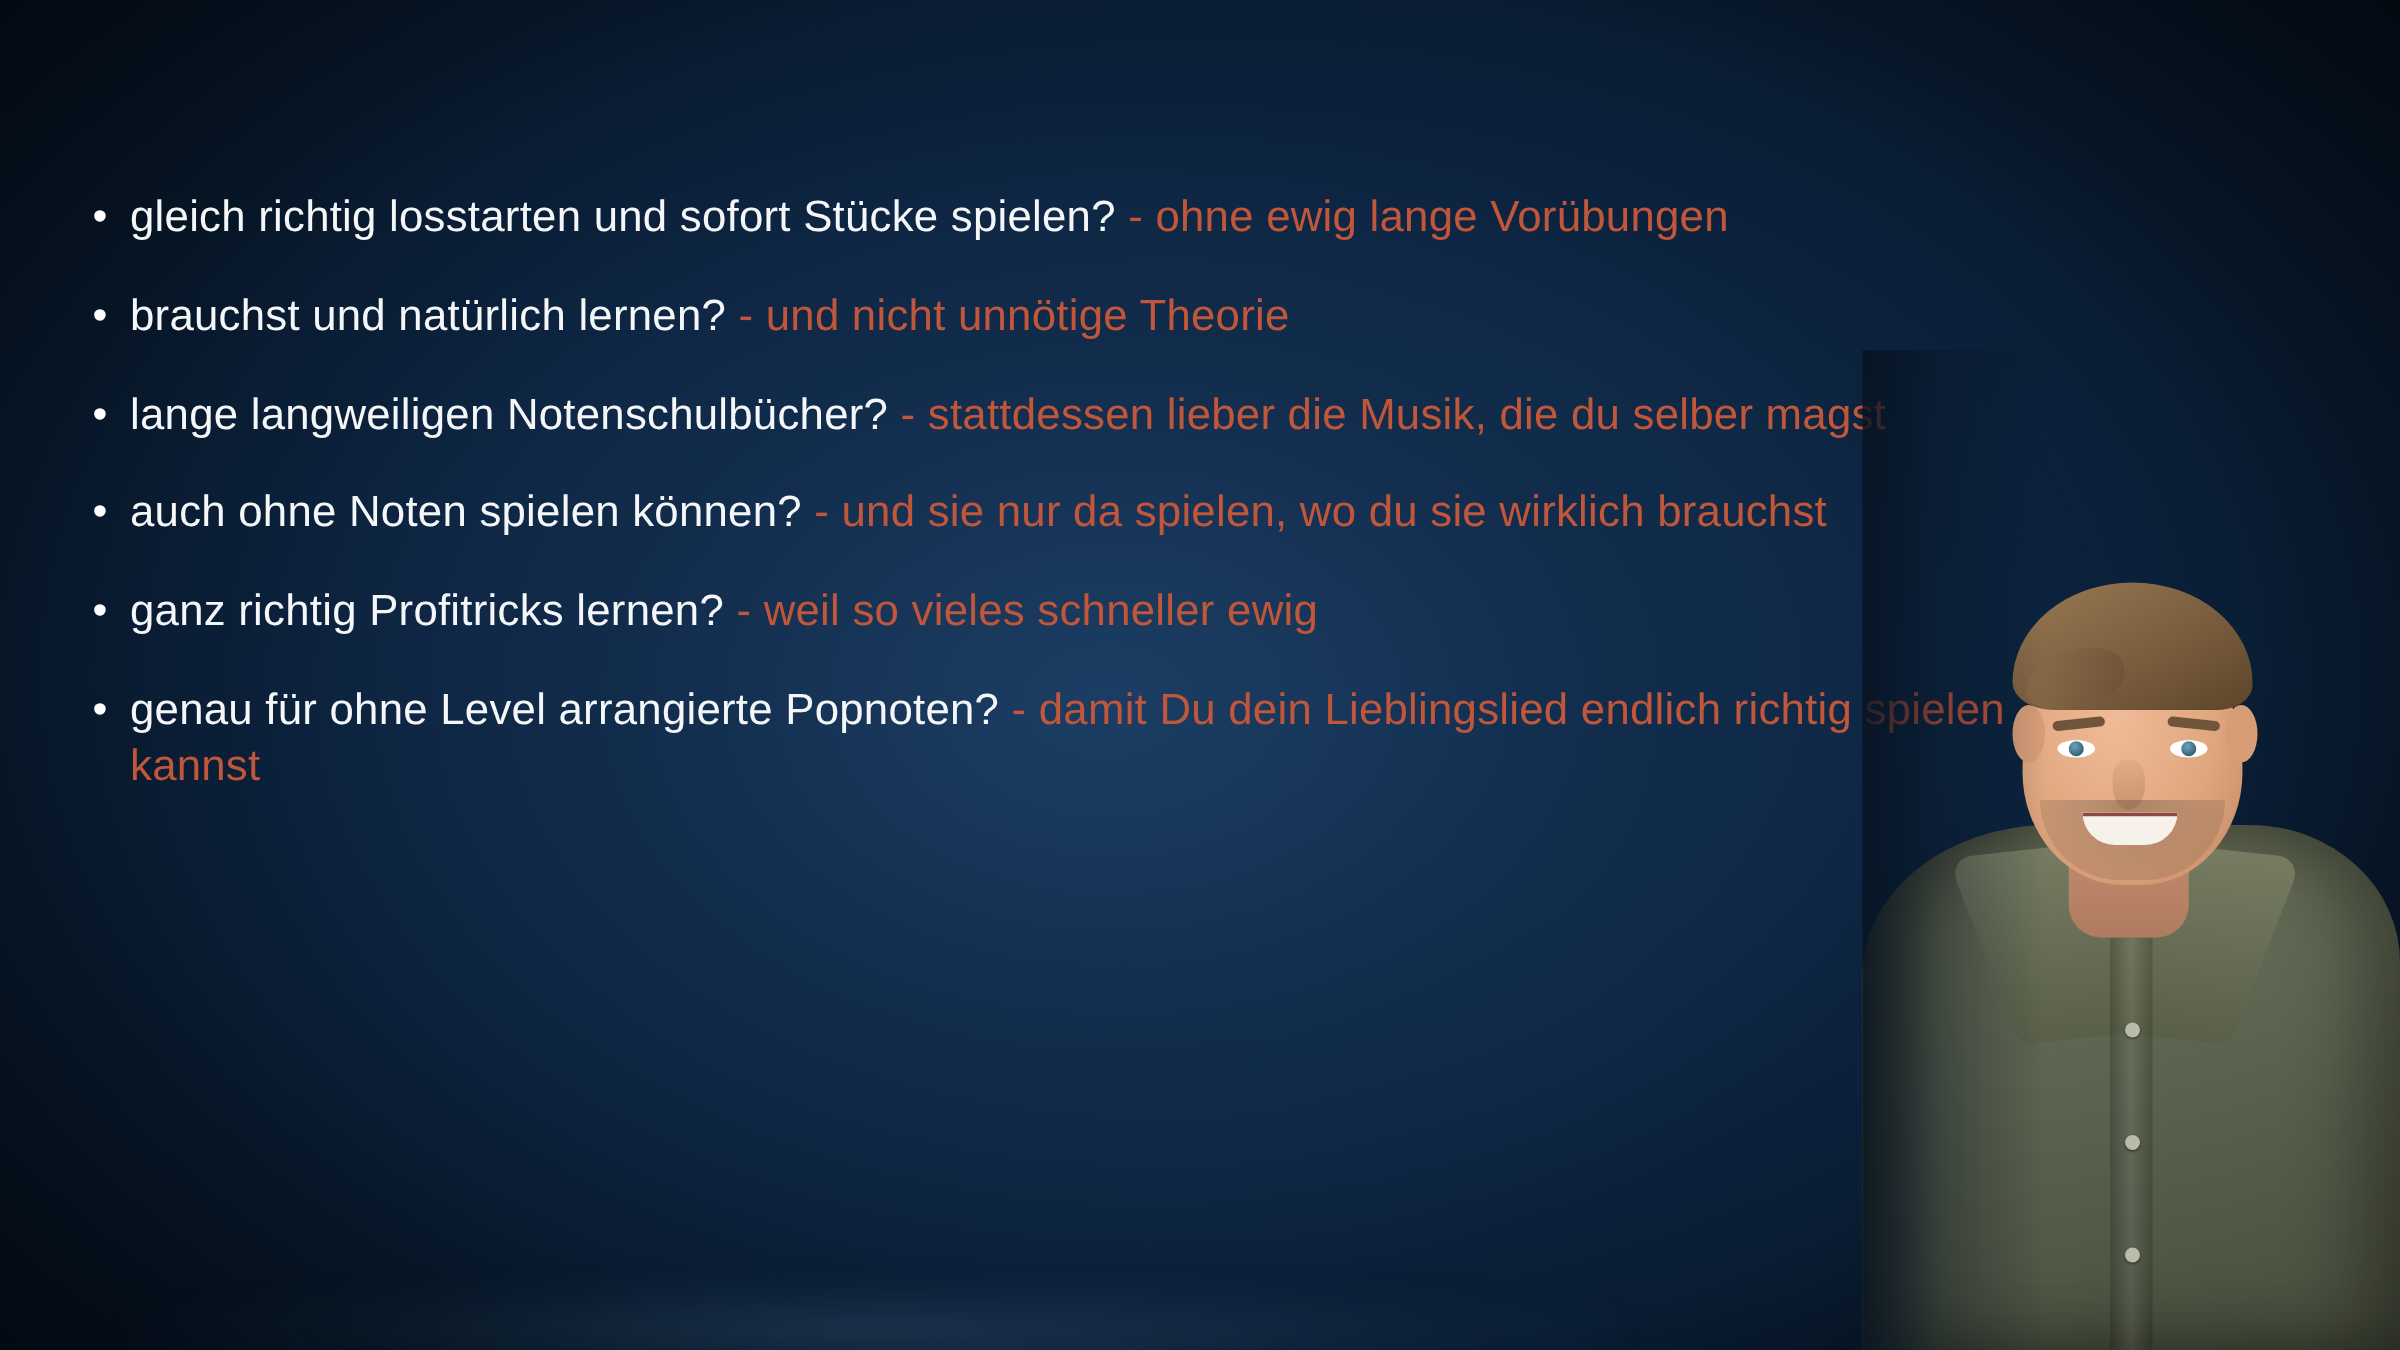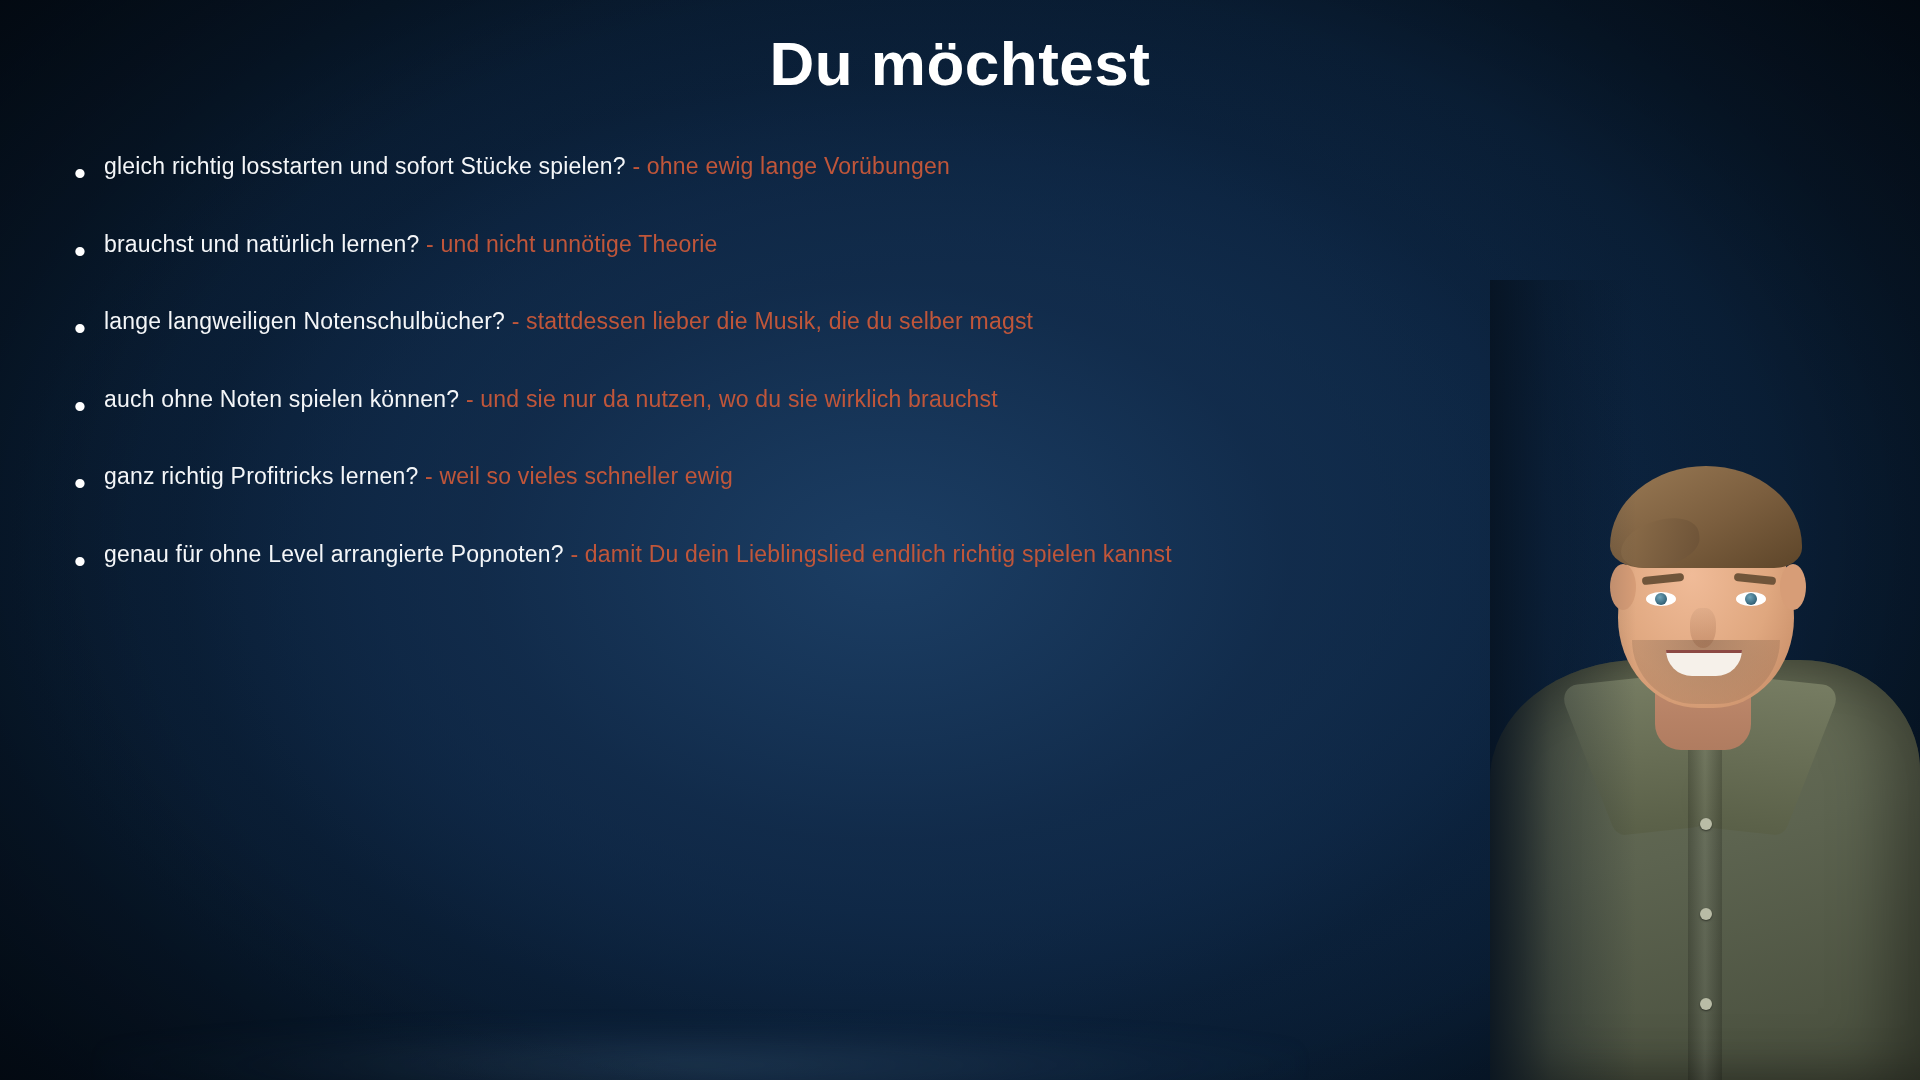--- a/index.html
+++ b/index.html
@@ -77,21 +77,21 @@
     color: #ffffff;
     font-size: 34px;
     line-height: 1.28;
     width: 34px;
     text-align: left;
     padding-left: 4px;
   }
 
   .bullet-text {
     flex: 1 1 auto;
-    font-size: 23px;
+    font-size: 35px;
     line-height: 1.28;
     color: #f4f6f8;
     letter-spacing: 0.2px;
   }
 
   .accent {
     color: #c0563a;
   }
 
   .person {
@@ -249,21 +249,20 @@
     pointer-events: none;
   }
 </style>
 </head>
 <body>
 
 <div id="slide">
 
   <div class="bottom-glow"></div>
 
-  <div class="title">Du möchtest</div>
 
   <div class="bullets">
 
     <div class="bullet-row">
       <span class="dot">•</span>
       <span class="bullet-text">
         <span>gleich richtig losstarten und sofort Stücke spielen?</span>
         <span class="accent">- ohne ewig lange Vorübungen</span>
       </span>
     </div>
@@ -281,21 +280,21 @@
       <span class="bullet-text">
         <span>lange langweiligen Notenschulbücher?</span>
         <span class="accent">- stattdessen lieber die Musik, die du selber magst</span>
       </span>
     </div>
 
     <div class="bullet-row">
       <span class="dot">•</span>
       <span class="bullet-text">
         <span>auch ohne Noten spielen können?</span>
-        <span class="accent">- und sie nur da nutzen, wo du sie wirklich brauchst</span>
+        <span class="accent">- und sie nur da spielen, wo du sie wirklich brauchst</span>
       </span>
     </div>
 
     <div class="bullet-row">
       <span class="dot">•</span>
       <span class="bullet-text">
         <span>ganz richtig Profitricks lernen?</span>
         <span class="accent">- weil so vieles schneller ewig</span>
       </span>
     </div>

